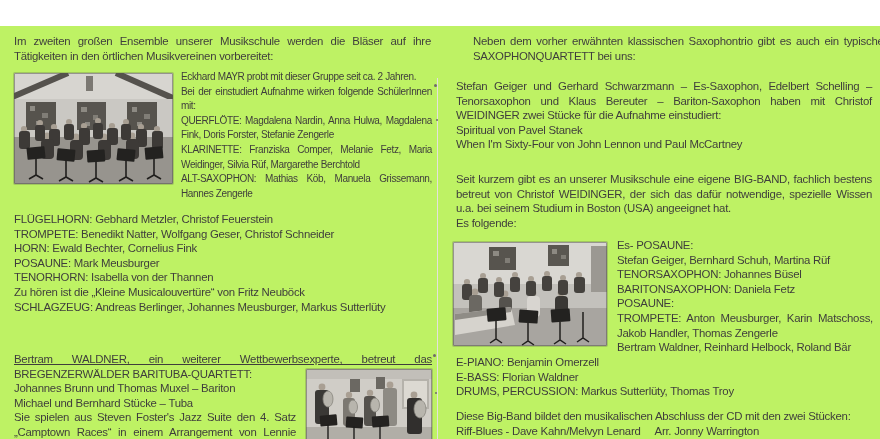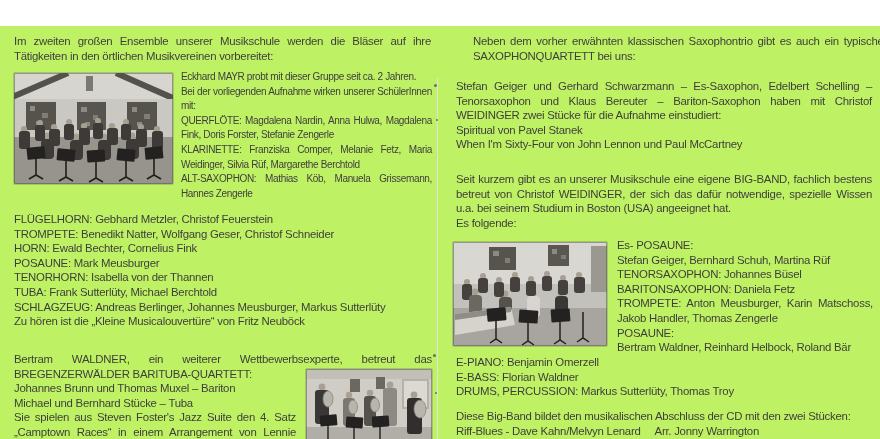--- a/index.html
+++ b/index.html
@@ -5,21 +5,21 @@
   html,body{margin:0;padding:0;}
   .page{
     position:relative;width:880px;height:439px;overflow:hidden;
     background:#bef264;
     font-family:"Liberation Sans","DejaVu Sans",sans-serif;
     color:#3f3e3c;
     font-size:11.4px;line-height:14.6px;letter-spacing:-0.25px;margin-top:26px;
   }
   .blk{position:absolute;}
   .just{text-align:justify;}
-  .justfull{text-align:justify;text-align-last:justify;}
+  .justfull{text-align:justify;text-align-last:justify;text-decoration:underline;}
   .line{white-space:nowrap;}
   .photo{position:absolute;border-radius:1px;overflow:hidden;box-shadow:0 0 0 1px rgba(80,78,72,.25);}
   .photo svg{display:block;filter:blur(.25px);}
   .fold{position:absolute;left:437px;top:52px;width:1px;height:380px;background:#e3e1dd;}
   .speck{position:absolute;border-radius:50%;background:#6e6c67;}
   .arr{display:inline-block;margin-left:14px;}
   .quartet-photo-float{float:right;margin:2px 0 4px 10px;}
 </style>
 </head>
 <body>
@@ -94,35 +94,34 @@
         <rect x="73" y="77" width="18" height="12" rx="1" transform="rotate(-4 82 83)"></rect>
         <rect x="103" y="76" width="18" height="12" rx="1" transform="rotate(6 112 82)"></rect>
         <rect x="131" y="74" width="18" height="12" rx="1" transform="rotate(-5 140 80)"></rect>
       </g>
       <rect x="0.5" y="0.5" width="158" height="110" fill="none" stroke="#53514c" stroke-opacity=".5"></rect>
     </svg>
   </div>
 
   <div class="blk just" style="left:181px;top:44px;width:251px;font-size:10px;letter-spacing:-0.35px;">
     <div>Eckhard MAYR probt mit dieser Gruppe seit ca. 2 Jahren.</div>
-    <div>Bei der vorliegenden Aufnahme wirken unserer SchülerInnen mit:</div>
+    <div>Bei der einstudiert Aufnahme wirken folgende SchülerInnen mit:</div>
     <div>QUERFLÖTE: Magdalena Nardin, Anna Hulwa, Magdalena Fink, Doris Forster, Stefanie Zengerle</div>
     <div>KLARINETTE: Franziska Comper, Melanie Fetz, Maria Weidinger, Silvia Rüf, Margarethe Berchtold</div>
     <div>ALT-SAXOPHON: Mathias Köb, Manuela Grissemann, Hannes Zengerle</div>
   </div>
 
   <div class="blk" style="left:14px;top:186px;width:417px;">
     <div class="line">FLÜGELHORN: Gebhard Metzler, Christof Feuerstein</div>
     <div class="line">TROMPETE: Benedikt Natter, Wolfgang Geser, Christof Schneider</div>
     <div class="line">HORN: Ewald Bechter, Cornelius Fink</div>
     <div class="line">POSAUNE: Mark Meusburger</div>
     <div class="line">TENORHORN: Isabella von der Thannen</div>
-    <div class="line">TUBA: Frank Sutterlüty, Michael Berchtold</div>
+    <div class="line">Zu hören ist die „Kleine Musicalouvertüre“ von Fritz Neuböck</div>
     <div class="line">SCHLAGZEUG: Andreas Berlinger, Johannes Meusburger, Markus Sutterlüty</div>
-    <div class="line">Zu hören ist die „Kleine Musicalouvertüre“ von Fritz Neuböck</div>
   </div>
 
   <div class="blk" style="left:14px;top:326px;width:418px;">
     <div class="justfull">Bertram WALDNER, ein weiterer Wettbewerbsexperte, betreut das</div>
     <div>
       <span class="photo quartet-photo-float" style="position:relative;display:block;width:126px;height:86px;">
         <svg viewBox="0 0 126 86" width="126" height="86" preserveAspectRatio="none">
           <rect width="126" height="86" fill="#d0cdc7"></rect>
           <rect y="0" width="126" height="10" fill="#c2bfb9"></rect>
           <rect x="96" y="10" width="27" height="30" fill="#b5b2ab"></rect>
@@ -243,22 +242,22 @@
       </g>
       <rect x="0.5" y="0.5" width="153" height="103" fill="none" stroke="#53514c" stroke-opacity=".5"></rect>
     </svg>
   </div>
 
   <div class="blk just" style="left:617px;top:212px;width:256px;">
     <div>Es- POSAUNE:</div>
     <div>Stefan Geiger, Bernhard Schuh, Martina Rüf</div>
     <div>TENORSAXOPHON: Johannes Büsel</div>
     <div>BARITONSAXOPHON: Daniela Fetz</div>
+    <div>POSAUNE:</div>
     <div>TROMPETE: Anton Meusburger, Karin Matschoss, Jakob Handler, Thomas Zengerle</div>
-    <div>POSAUNE:</div>
     <div>Bertram Waldner, Reinhard Helbock, Roland Bär</div>
   </div>
 
   <div class="blk" style="left:456px;top:329px;width:416px;">
     <div class="line">E-PIANO: Benjamin Omerzell</div>
     <div class="line">E-BASS: Florian Waldner</div>
     <div class="line">DRUMS, PERCUSSION: Markus Sutterlüty, Thomas Troy</div>
   </div>
 
   <div class="blk" style="left:456px;top:383px;width:416px;">

